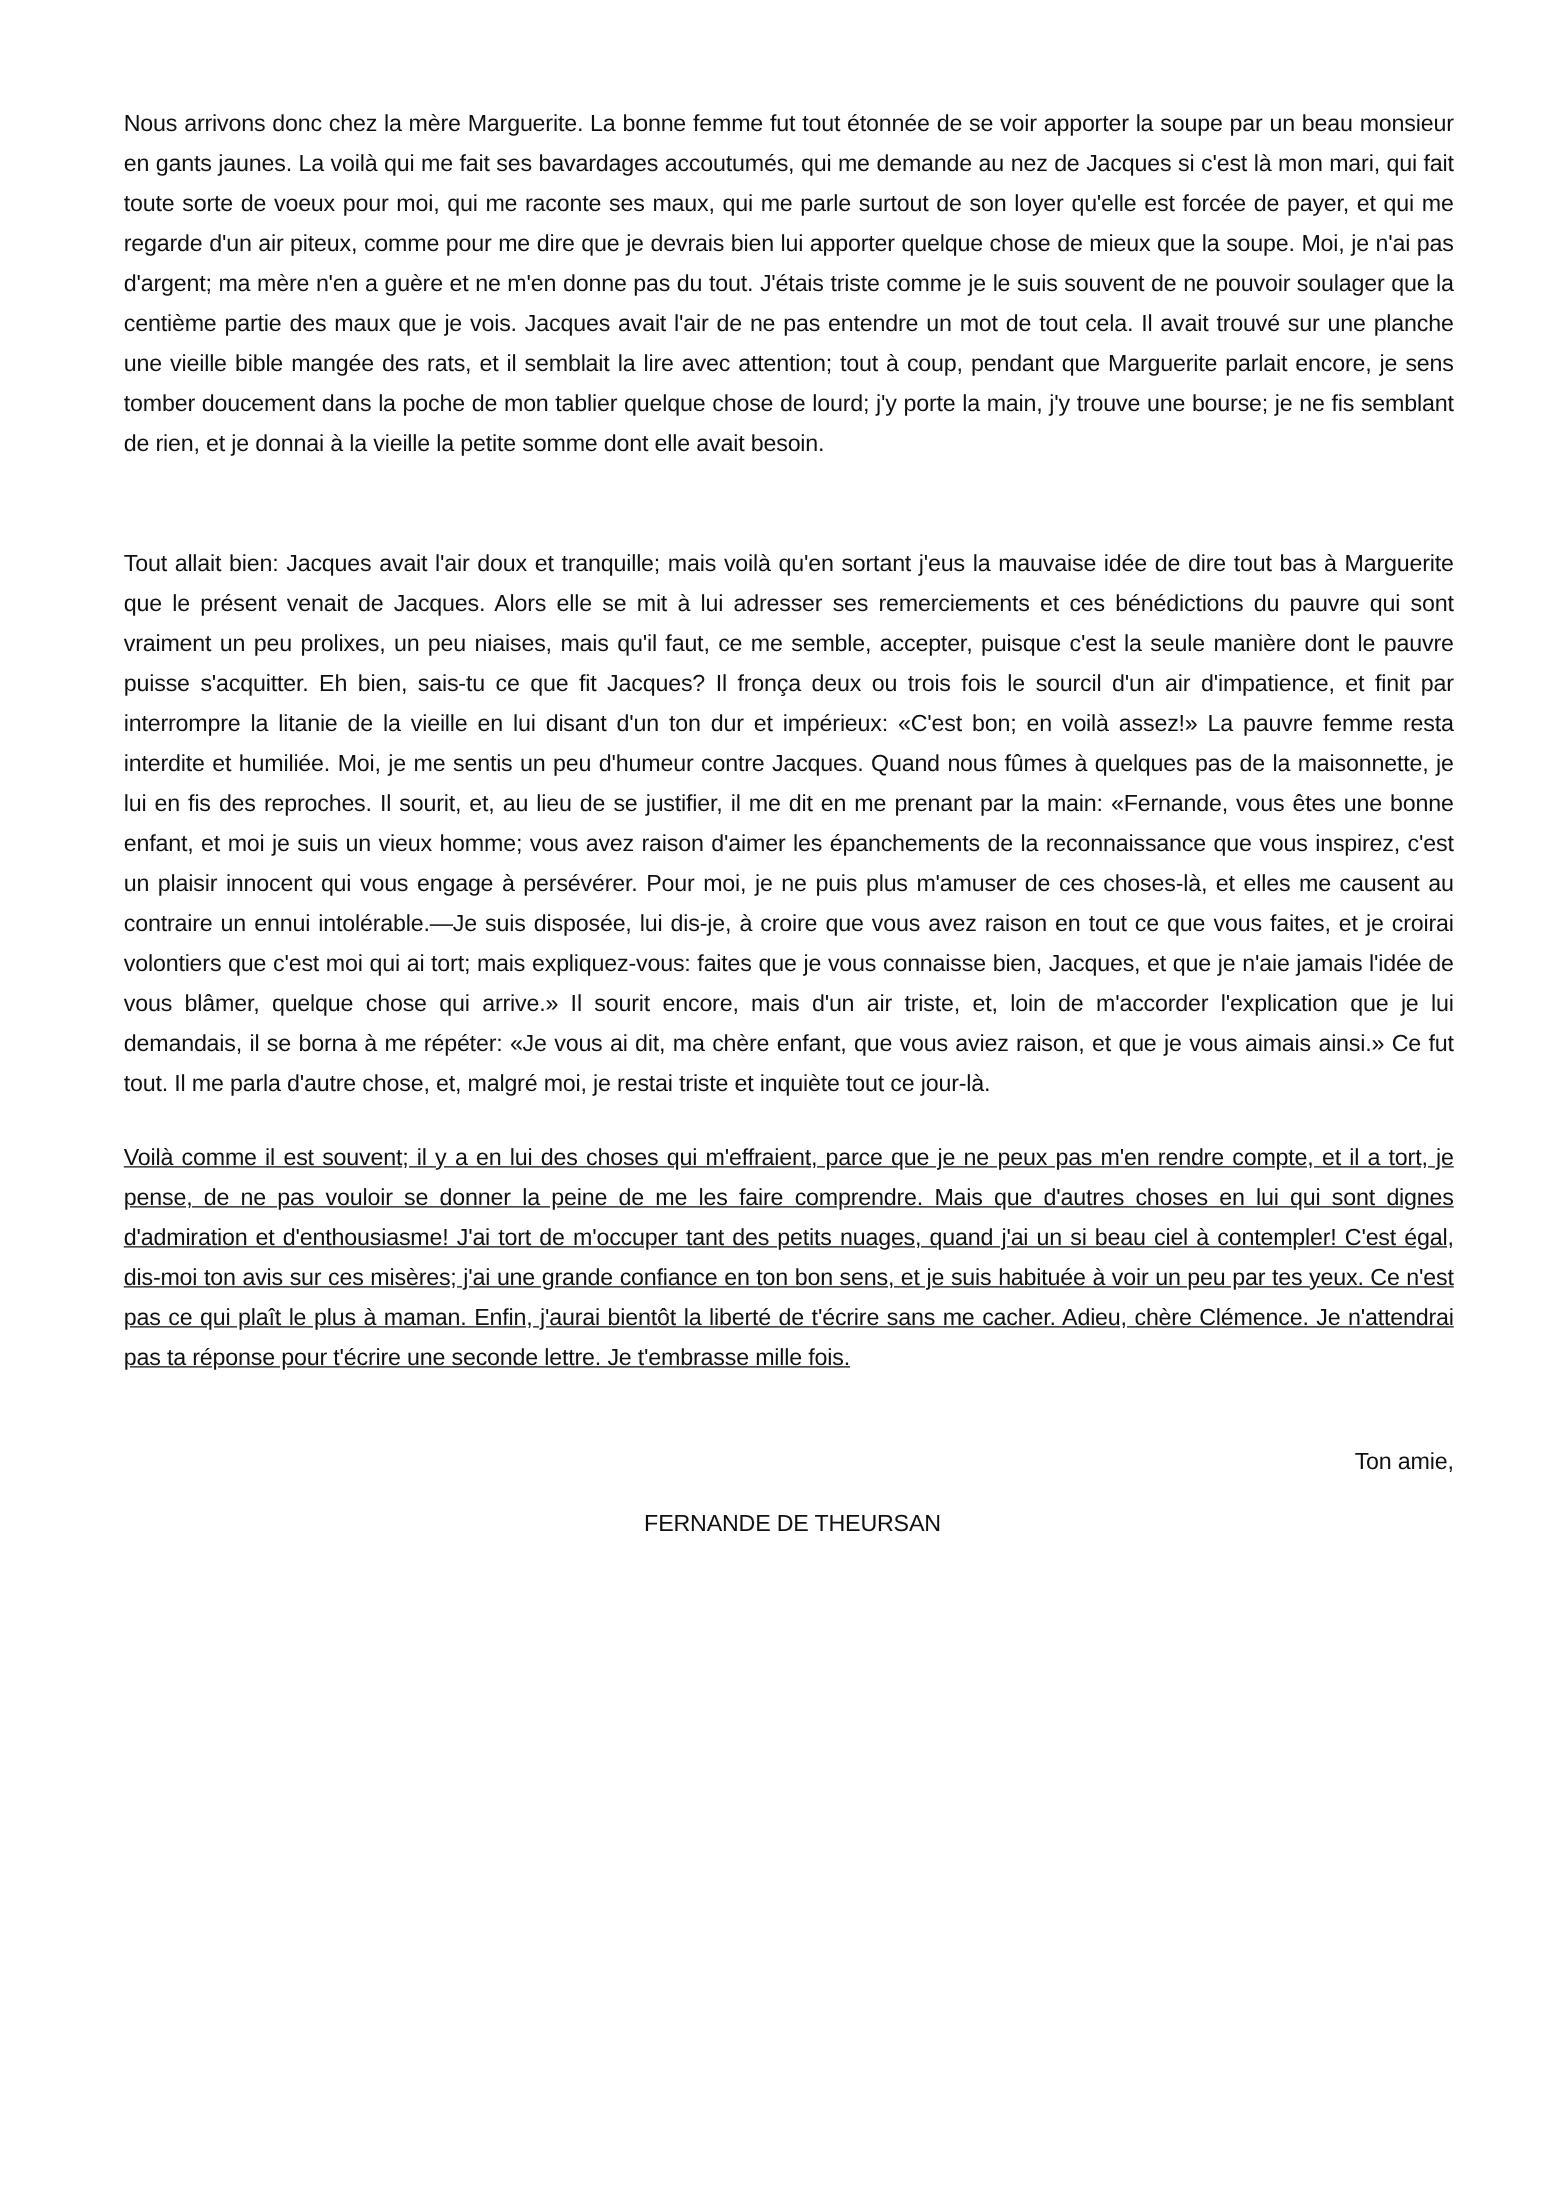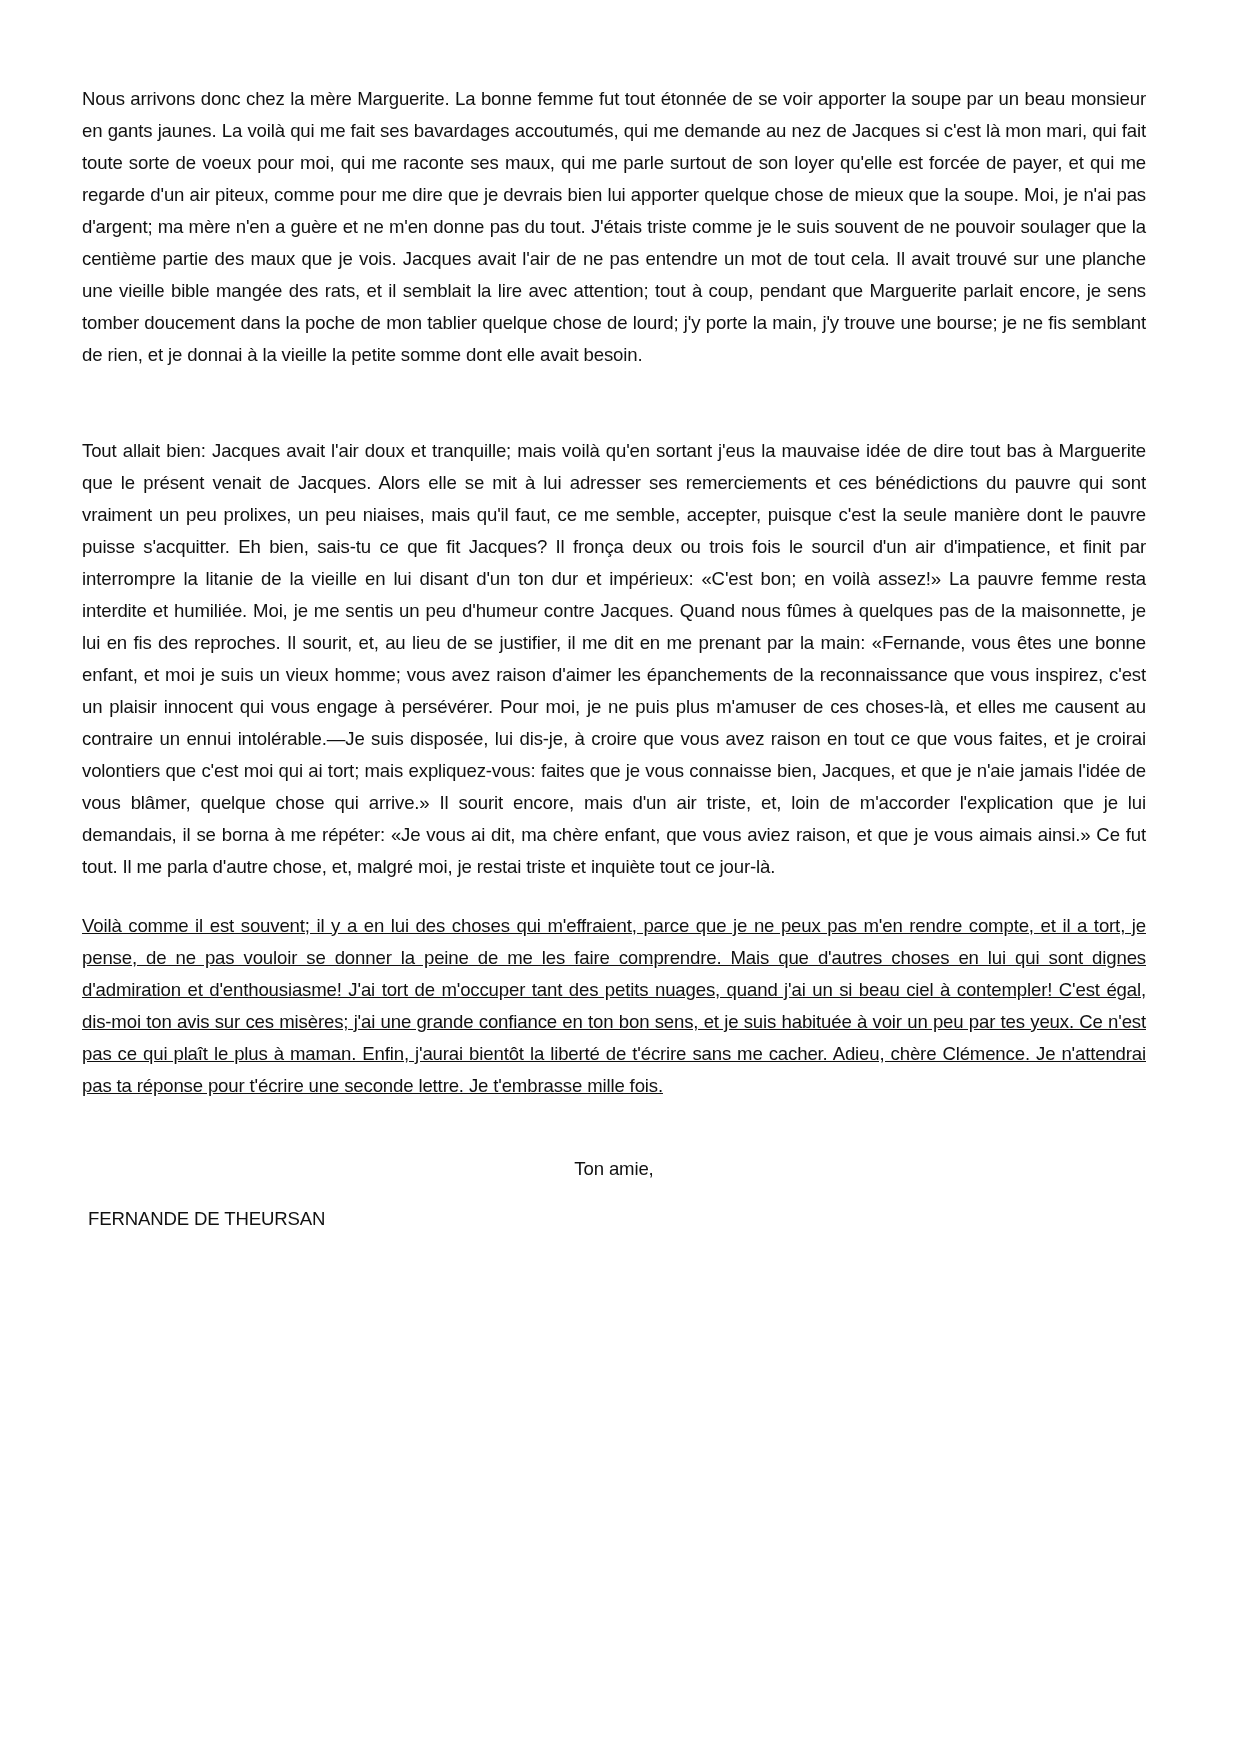--- a/index.html
+++ b/index.html
@@ -8,45 +8,45 @@
       background: #ffffff;
     }
     body {
       width: 1242px;
       height: 1755px;
       position: relative;
       overflow: hidden;
     }
     .page {
       position: absolute;
-      left: 82px;
+      left: 99px;
       top: 83px;
       width: 1064px;
       color: #111111;
       font-family: "Liberation Sans", "DejaVu Sans", sans-serif;
       font-size: 18.6px;
       line-height: 32px;
       letter-spacing: -0.15px;
     }
     .para {
       margin: 0;
       text-align: justify;
       text-justify: inter-word;
     }
     .para-1 { margin-bottom: 64px; }
     .para-2 { margin-bottom: 27px; }
     .para-3 { margin-bottom: 51px; text-decoration: underline; }
     .closing {
       margin: 0 0 18px 0;
-      text-align: center;
+      text-align: right;
     }
     .signature {
       margin: 0;
       padding-left: 6px;
-      text-align: left;
+      text-align: center;
     }
   </style>
 </head>
 <body>
 
 <div class="page">
   <p class="para para-1">Nous arrivons donc chez la mère Marguerite. La bonne femme fut tout étonnée de se voir apporter la soupe par un beau monsieur en gants jaunes. La voilà qui me fait ses bavardages accoutumés, qui me demande au nez de Jacques si c'est là mon mari, qui fait toute sorte de voeux pour moi, qui me raconte ses maux, qui me parle surtout de son loyer qu'elle est forcée de payer, et qui me regarde d'un air piteux, comme pour me dire que je devrais bien lui apporter quelque chose de mieux que la soupe. Moi, je n'ai pas d'argent; ma mère n'en a guère et ne m'en donne pas du tout. J'étais triste comme je le suis souvent de ne pouvoir soulager que la centième partie des maux que je vois. Jacques avait l'air de ne pas entendre un mot de tout cela. Il avait trouvé sur une planche une vieille bible mangée des rats, et il semblait la lire avec attention; tout à coup, pendant que Marguerite parlait encore, je sens tomber doucement dans la poche de mon tablier quelque chose de lourd; j'y porte la main, j'y trouve une bourse; je ne fis semblant de rien, et je donnai à la vieille la petite somme dont elle avait besoin.</p>
   <p class="para para-2">Tout allait bien: Jacques avait l'air doux et tranquille; mais voilà qu'en sortant j'eus la mauvaise idée de dire tout bas à Marguerite que le présent venait de Jacques. Alors elle se mit à lui adresser ses remerciements et ces bénédictions du pauvre qui sont vraiment un peu prolixes, un peu niaises, mais qu'il faut, ce me semble, accepter, puisque c'est la seule manière dont le pauvre puisse s'acquitter. Eh bien, sais-tu ce que fit Jacques? Il fronça deux ou trois fois le sourcil d'un air d'impatience, et finit par interrompre la litanie de la vieille en lui disant d'un ton dur et impérieux: «C'est bon; en voilà assez!» La pauvre femme resta interdite et humiliée. Moi, je me sentis un peu d'humeur contre Jacques. Quand nous fûmes à quelques pas de la maisonnette, je lui en fis des reproches. Il sourit, et, au lieu de se justifier, il me dit en me prenant par la main: «Fernande, vous êtes une bonne enfant, et moi je suis un vieux homme; vous avez raison d'aimer les épanchements de la reconnaissance que vous inspirez, c'est un plaisir innocent qui vous engage à persévérer. Pour moi, je ne puis plus m'amuser de ces choses-là, et elles me causent au contraire un ennui intolérable.—Je suis disposée, lui dis-je, à croire que vous avez raison en tout ce que vous faites, et je croirai volontiers que c'est moi qui ai tort; mais expliquez-vous: faites que je vous connaisse bien, Jacques, et que je n'aie jamais l'idée de vous blâmer, quelque chose qui arrive.» Il sourit encore, mais d'un air triste, et, loin de m'accorder l'explication que je lui demandais, il se borna à me répéter: «Je vous ai dit, ma chère enfant, que vous aviez raison, et que je vous aimais ainsi.» Ce fut tout. Il me parla d'autre chose, et, malgré moi, je restai triste et inquiète tout ce jour-là.</p>
   <p class="para para-3">Voilà comme il est souvent; il y a en lui des choses qui m'effraient, parce que je ne peux pas m'en rendre compte, et il a tort, je pense, de ne pas vouloir se donner la peine de me les faire comprendre. Mais que d'autres choses en lui qui sont dignes d'admiration et d'enthousiasme! J'ai tort de m'occuper tant des petits nuages, quand j'ai un si beau ciel à contempler! C'est égal, dis-moi ton avis sur ces misères; j'ai une grande confiance en ton bon sens, et je suis habituée à voir un peu par tes yeux. Ce n'est pas ce qui plaît le plus à maman. Enfin, j'aurai bientôt la liberté de t'écrire sans me cacher. Adieu, chère Clémence. Je n'attendrai pas ta réponse pour t'écrire une seconde lettre. Je t'embrasse mille fois.</p>
   <p class="closing">Ton amie,</p>

